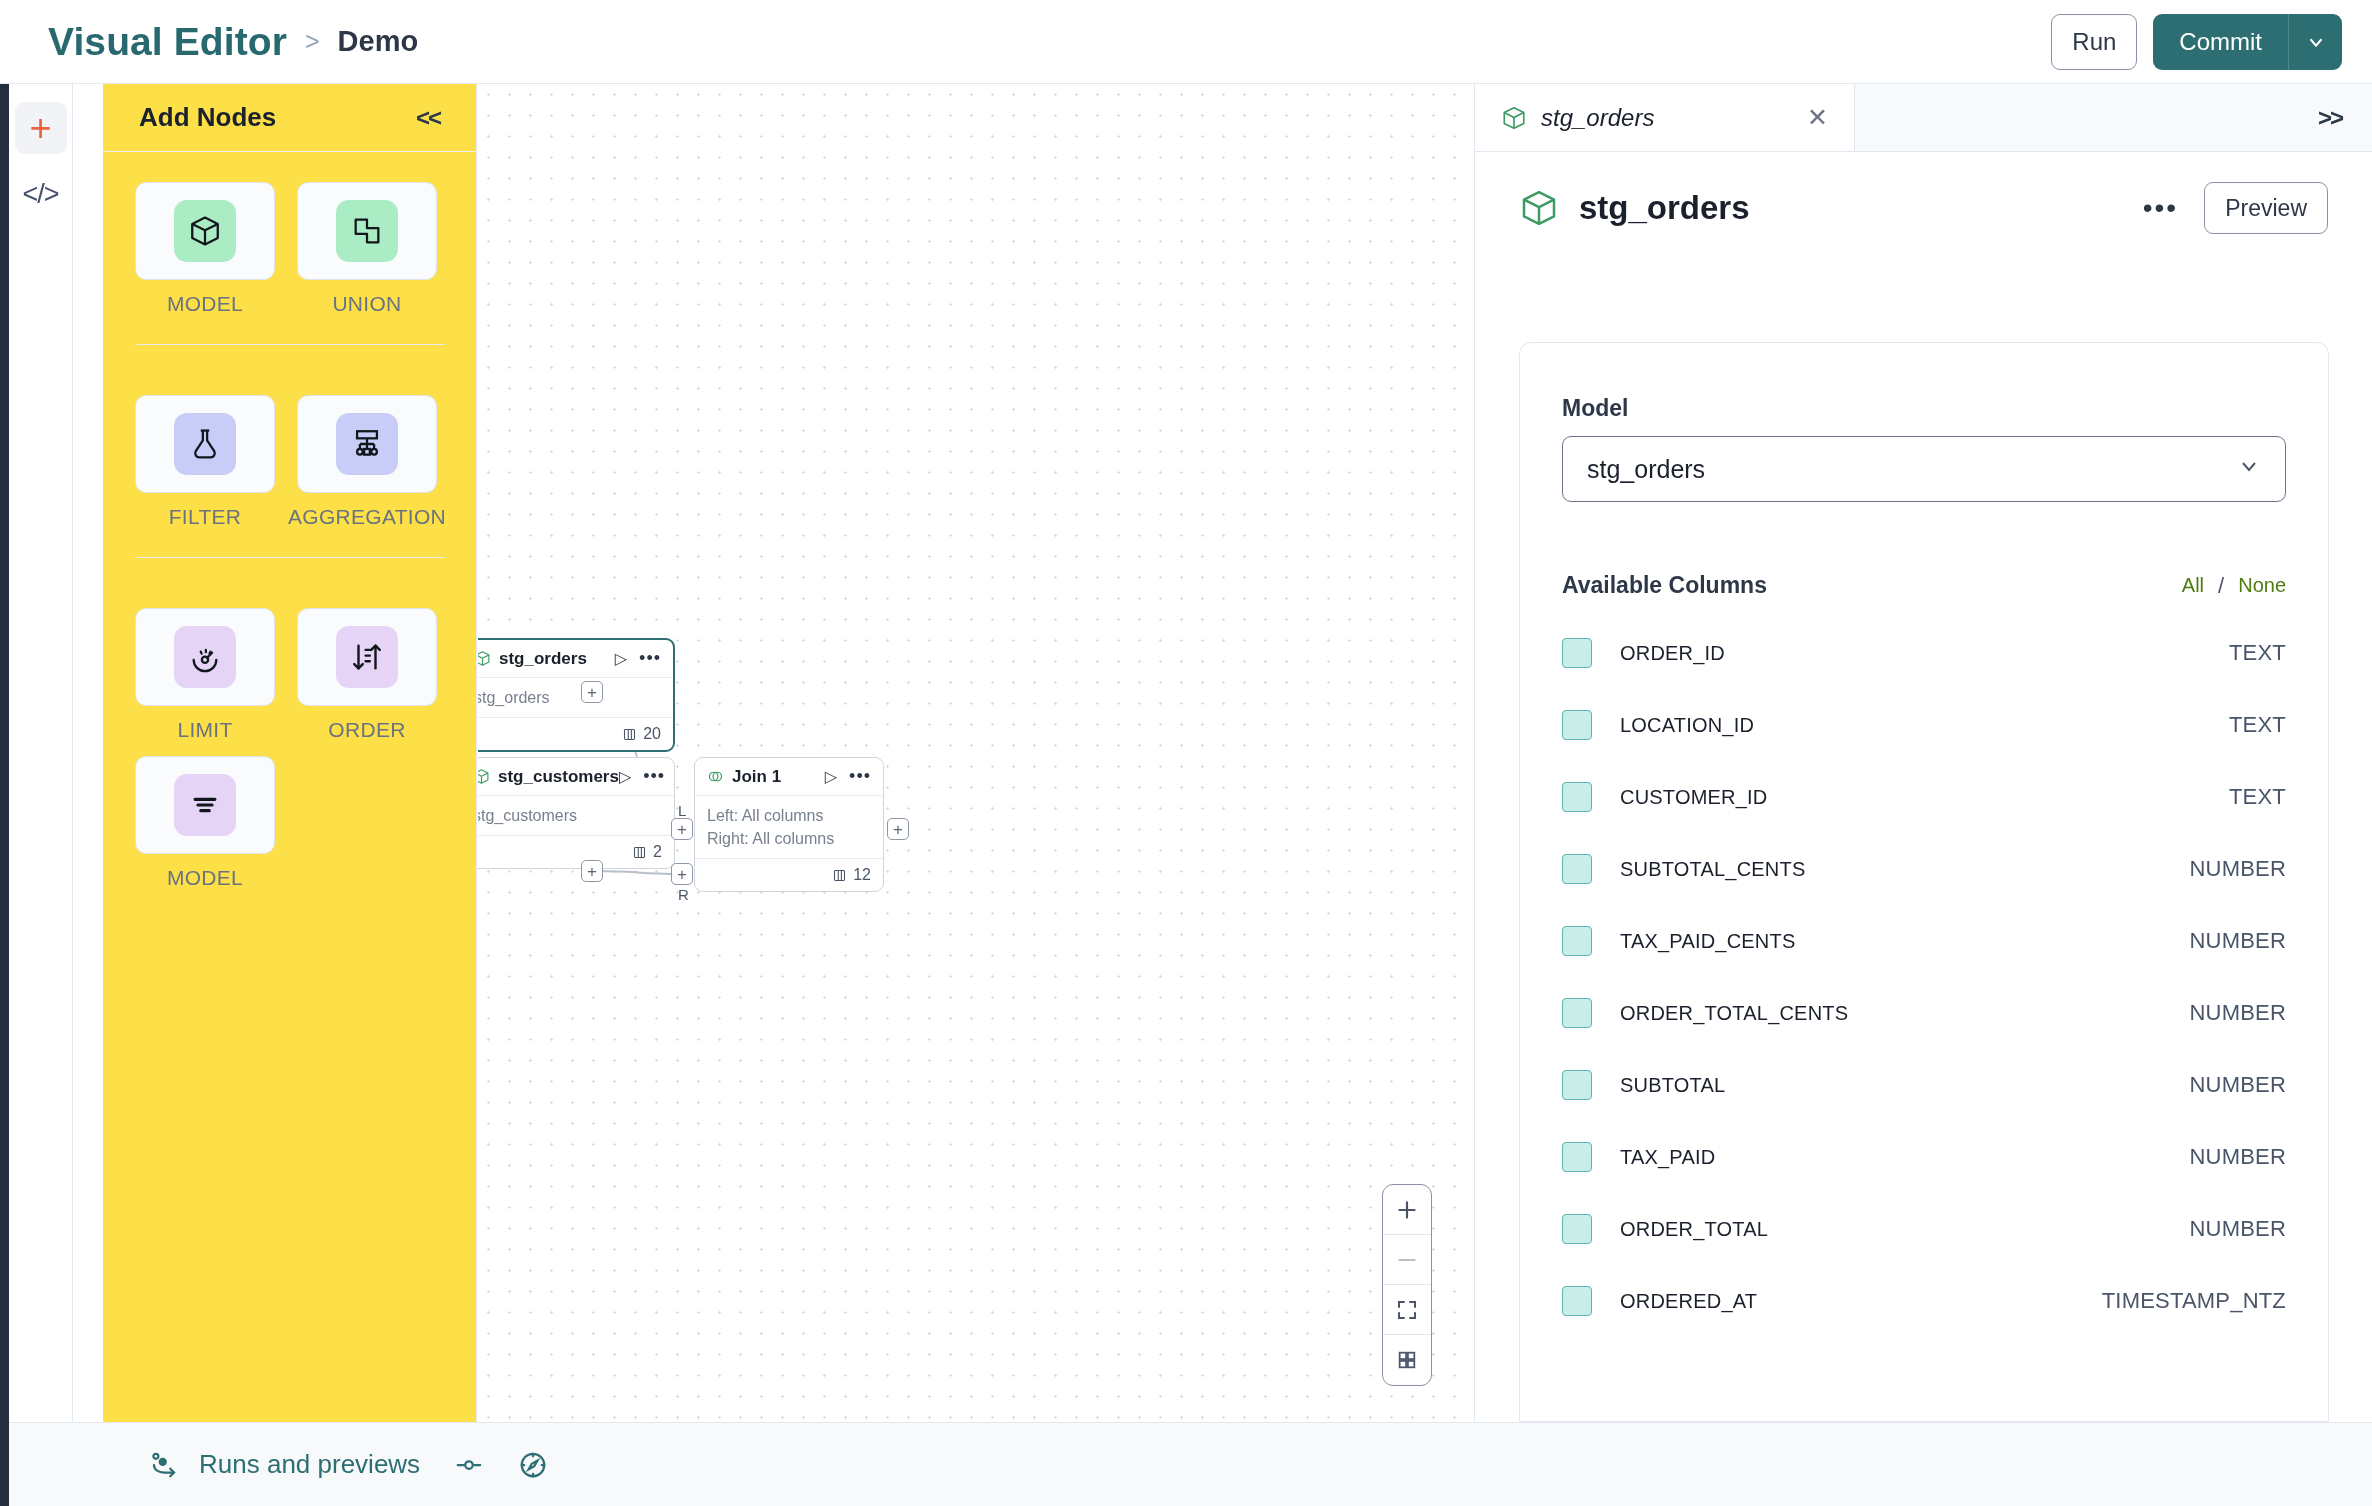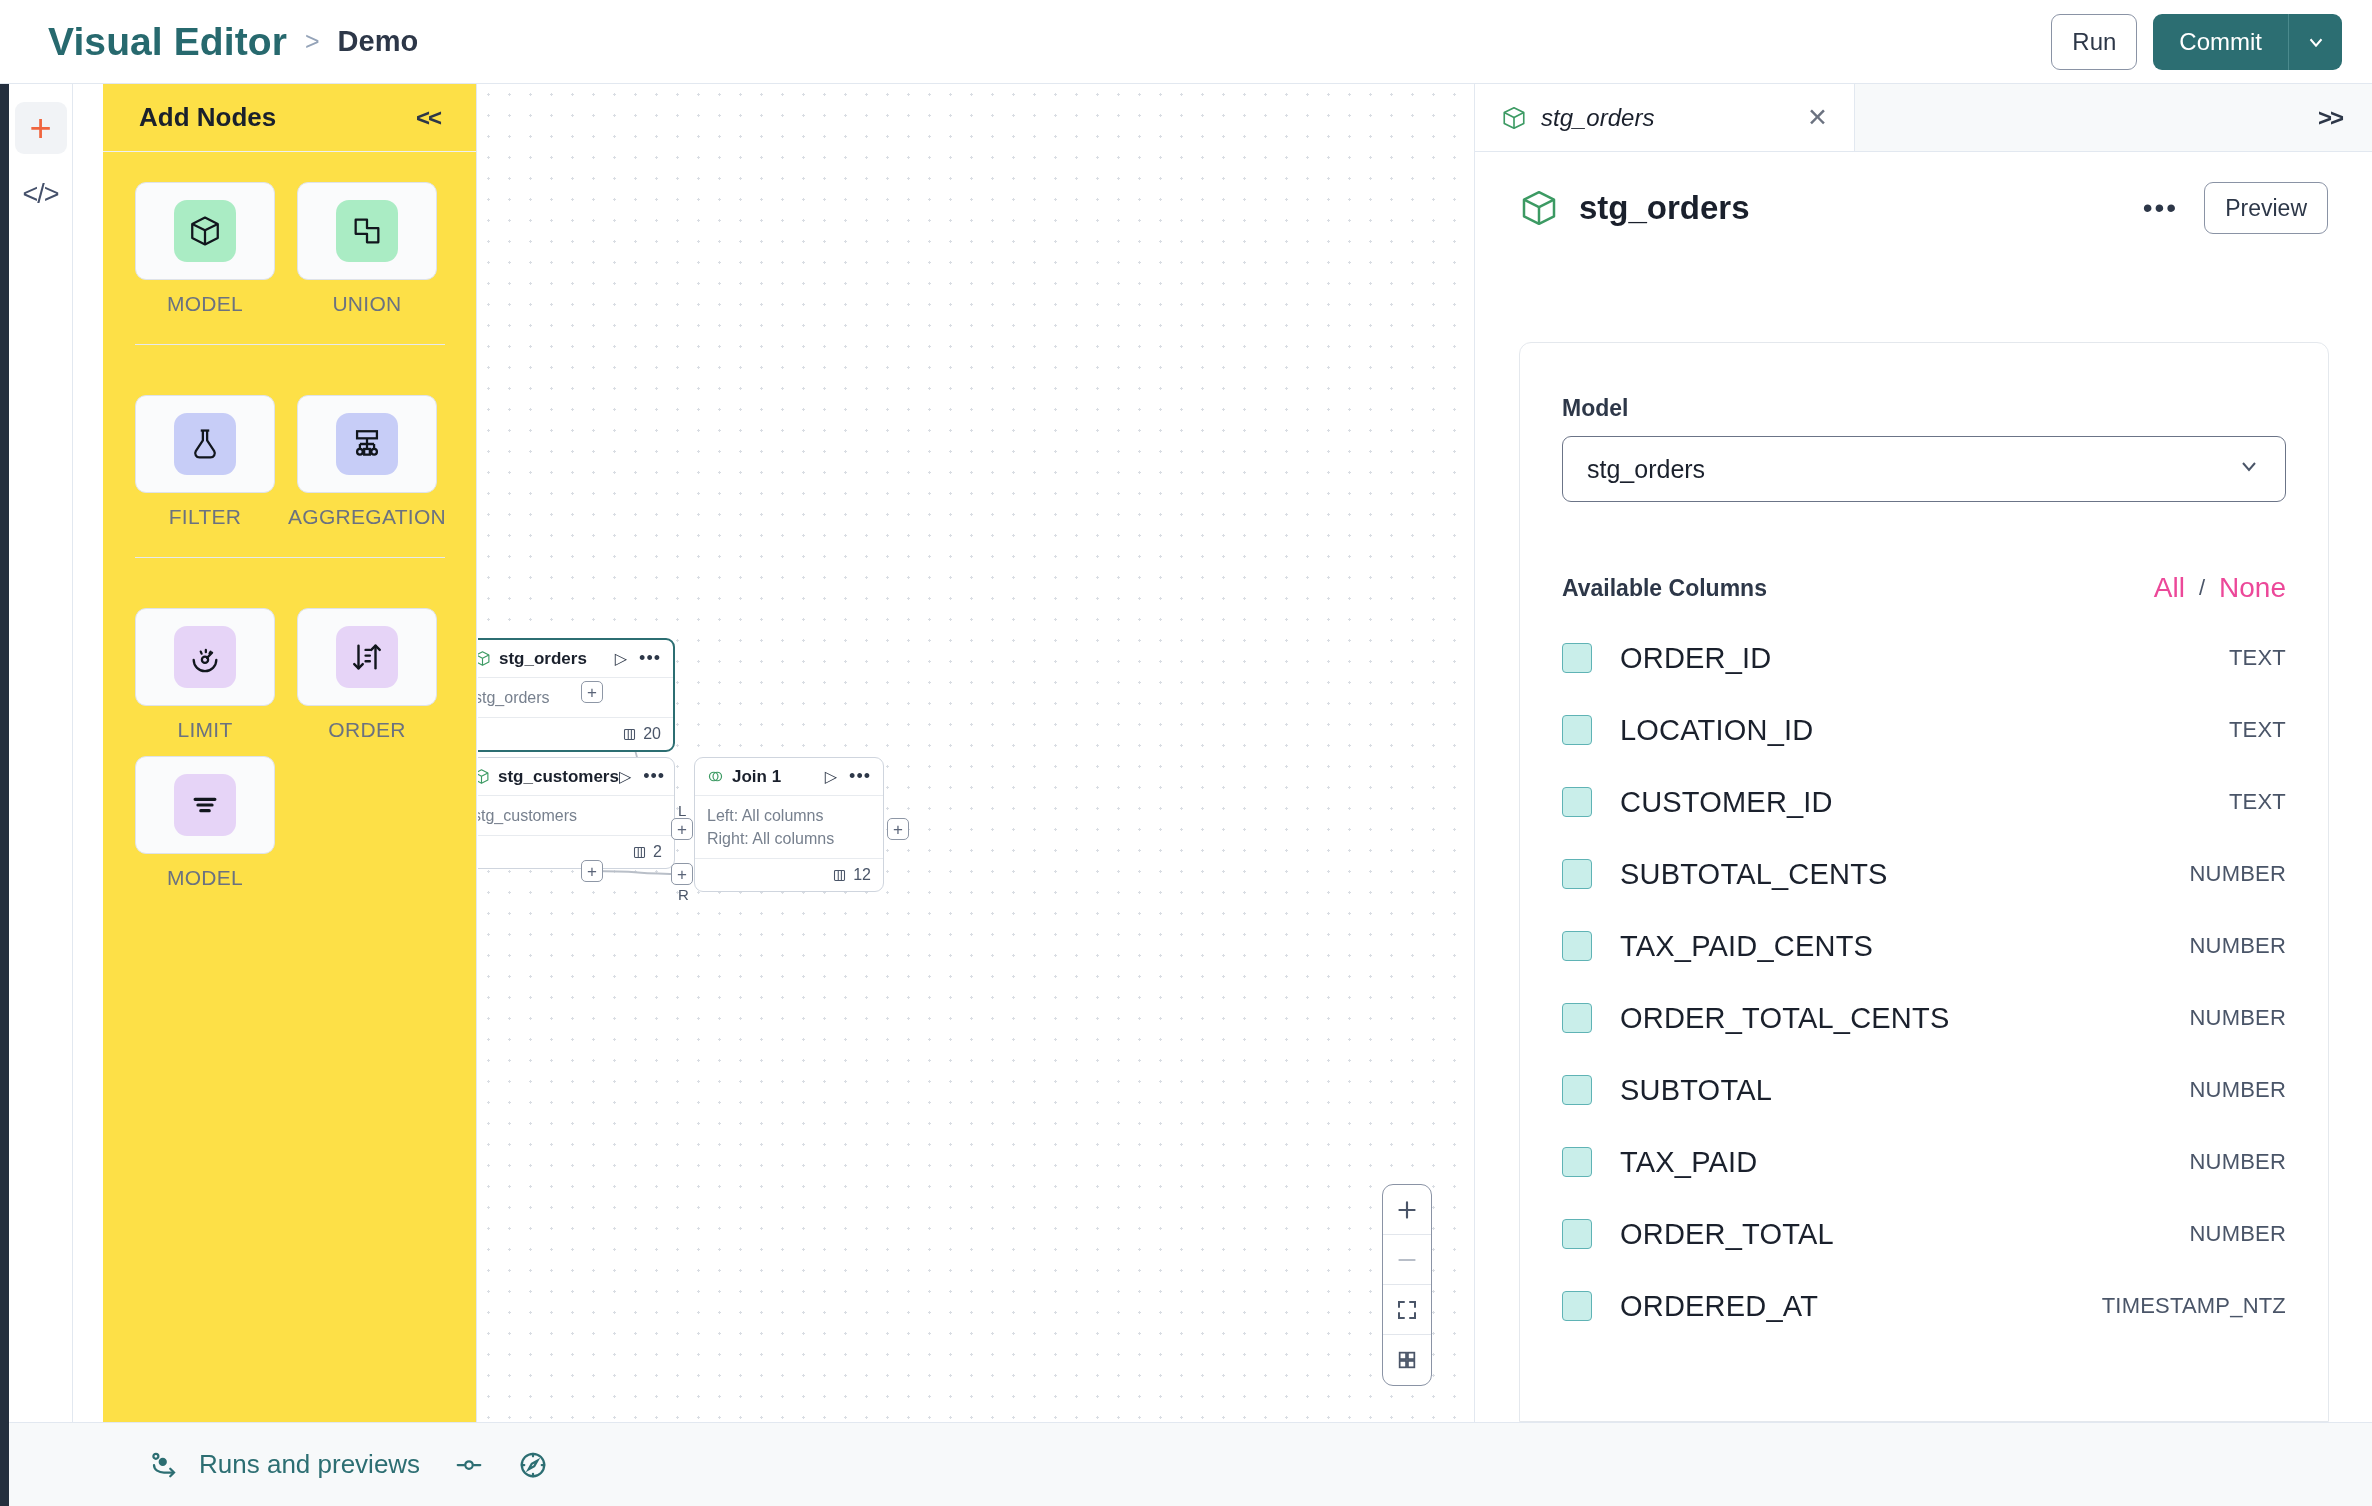--- a/index.html
+++ b/index.html
@@ -136,28 +136,28 @@
   .field-label { font-size: 23px; font-weight: 700; color: #2d3748; margin-bottom: 14px; }
   .select-box {
     height: 66px; border: 1.5px solid #6b7487; border-radius: 9px; display: flex;
     align-items: center; padding: 0 24px; cursor: pointer;
   }
   .select-val { font-size: 25px; color: #1a202c; }
   .select-caret { margin-left: auto; color: #4a5568; font-size: 22px; }
   .cols-head { display: flex; align-items: center; margin-top: 70px; margin-bottom: 18px; }
   .cols-title { font-size: 23px; font-weight: 700; color: #2d3748; }
   .cols-links { margin-left: auto; display: flex; align-items: center; gap: 14px; }
-  .cols-link { color: #ec4899; font-size: 28px; cursor: pointer; }
+  .cols-link { color: #4d7c0f; font-size: 20px; cursor: pointer; }
   .cols-slash { color: #4a5568; font-size: 22px; }
   .col-row { display: flex; align-items: center; height: 72px; }
   .col-check {
     width: 30px; height: 30px; border: 1.8px solid #5fb3b5; border-radius: 4px;
     background: #c9eeea; margin-right: 28px; flex: none; cursor: pointer;
   }
-  .col-name { font-size: 29px; color: #1a202c; letter-spacing: .2px; }
+  .col-name { font-size: 20px; color: #1a202c; letter-spacing: .2px; }
   .col-type { margin-left: auto; font-size: 22px; color: #4a5568; letter-spacing: .2px; }
   
   .bottombar {
     position: absolute; left: 9px; top: 1422px; width: 2363px; height: 84px;
     background: #f7f9fa; border-top: 1px solid #e2e8f0; display: flex; align-items: center;
     padding-left: 140px; gap: 34px;
   }
   .runs-item { display: flex; align-items: center; gap: 20px; cursor: pointer; }
   .runs-item svg { width: 30px; height: 30px; }
   .runs-label { font-size: 26px; color: #2c6e72; }

